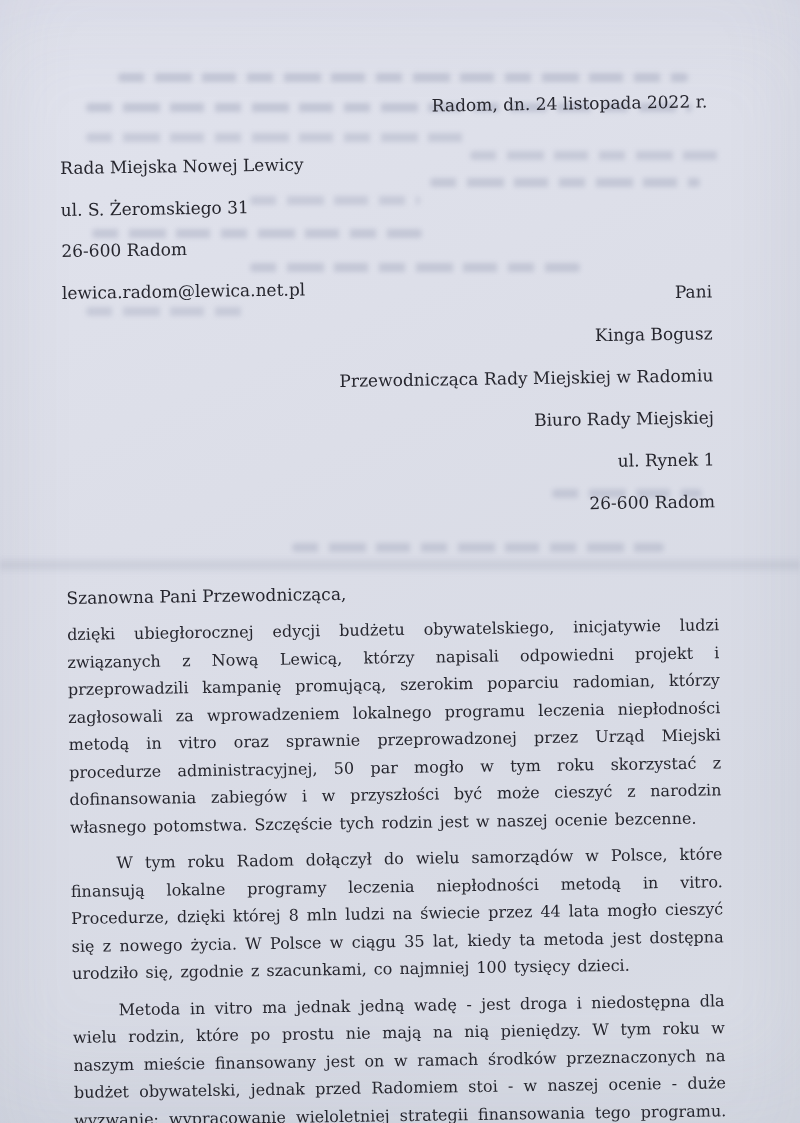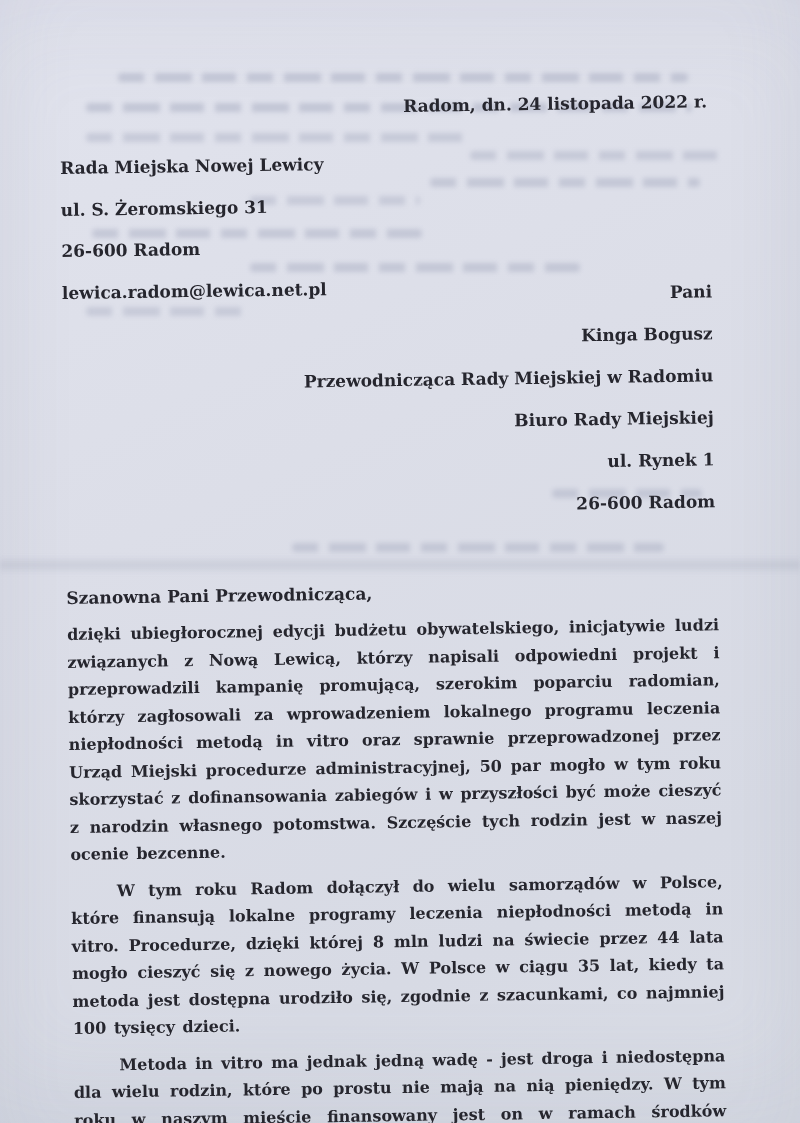--- a/index.html
+++ b/index.html
@@ -12,21 +12,20 @@
     overflow: hidden;
     font-family: "DejaVu Serif", "Liberation Serif", serif;
   }
   .photo {
     position: relative;
     width: 800px;
     height: 1123px;
     background: linear-gradient(155deg, #e1e3ed 0%, #dcdee8 40%, #d7dae4 78%, #d9dce5 100%);
     box-shadow: inset 0 -50px 80px rgba(140,146,168,0.10),
                 inset 0 40px 70px rgba(150,156,178,0.08);
-    font-weight: bold;
   }
   
   .ghost {
     position: absolute;
     height: 9px;
     border-radius: 4px;
     filter: blur(2.6px);
     opacity: 0.5;
     background: repeating-linear-gradient(90deg,
       #a6abc0 0 26px,  rgba(166,171,192,0) 26px 37px,

